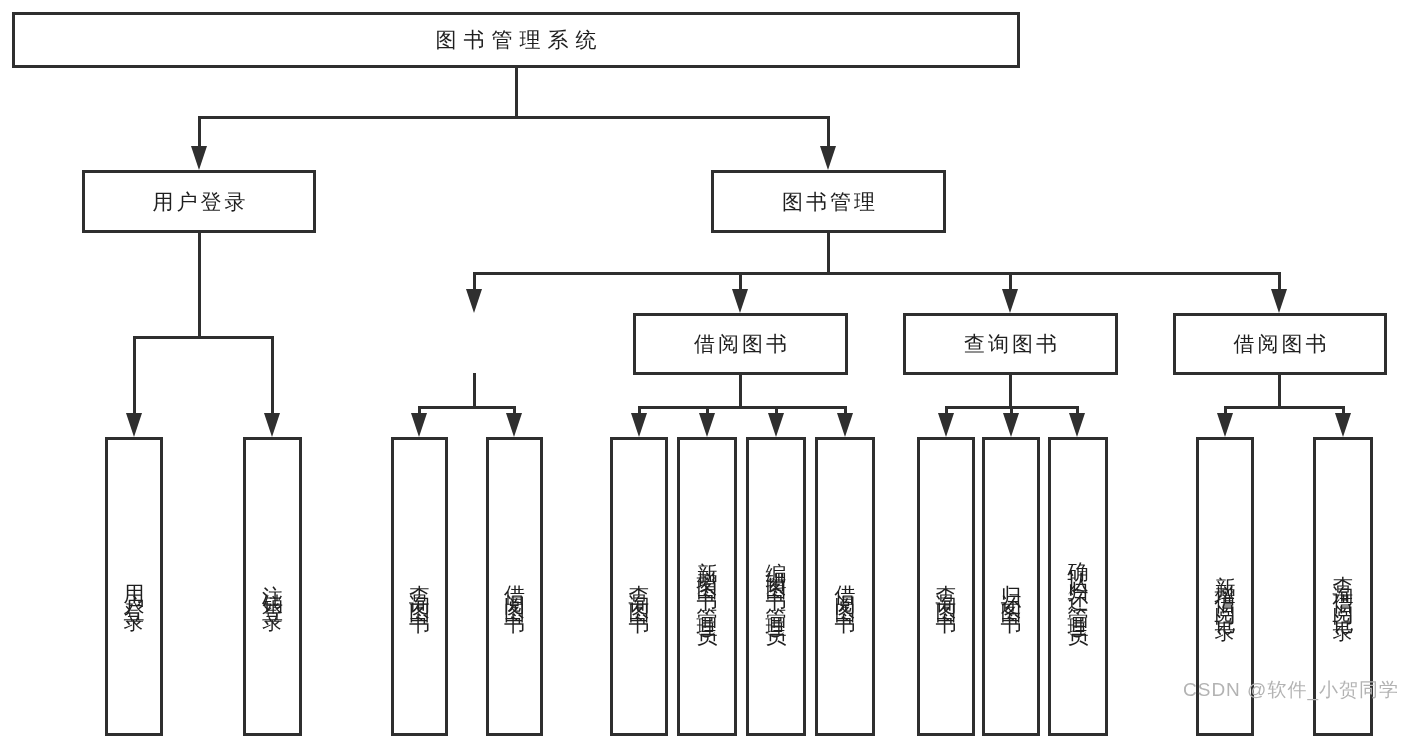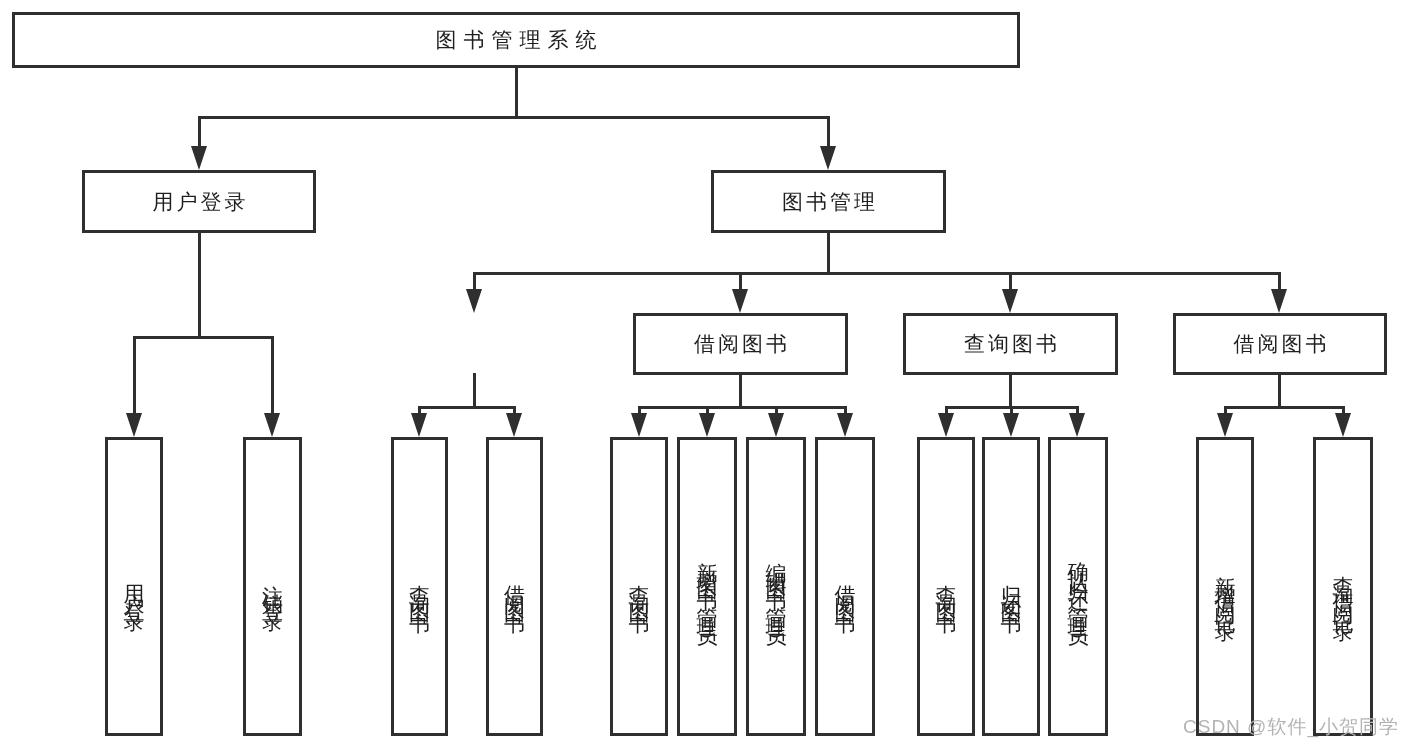--- a/index.html
+++ b/index.html
@@ -19,21 +19,21 @@
     letter-spacing:0.44em;white-space:nowrap;
   }
   .hline{position:absolute;height:3px;background:#2f2f2f;z-index:1;}
   .vline{position:absolute;width:3px;background:#2f2f2f;z-index:1;}
   .arrowhead{
     position:absolute;width:0;height:0;z-index:1;
     border-left:8px solid transparent;border-right:8px solid transparent;
     border-top:24px solid #2f2f2f;
   }
   .watermark{
-    position:absolute;left:1183px;top:714px;z-index:6;
+    position:absolute;left:1183px;top:677px;z-index:6;
     font-size:19px;color:#b3b3b3;letter-spacing:1px;white-space:nowrap;
   }
 </style>
 </head>
 <body>
 
 <div class="canvas">
 
   <div class="box rootbox" style="left:12px;top:12px;width:1008px;height:56px;">
     <span>图书管理系统</span>

